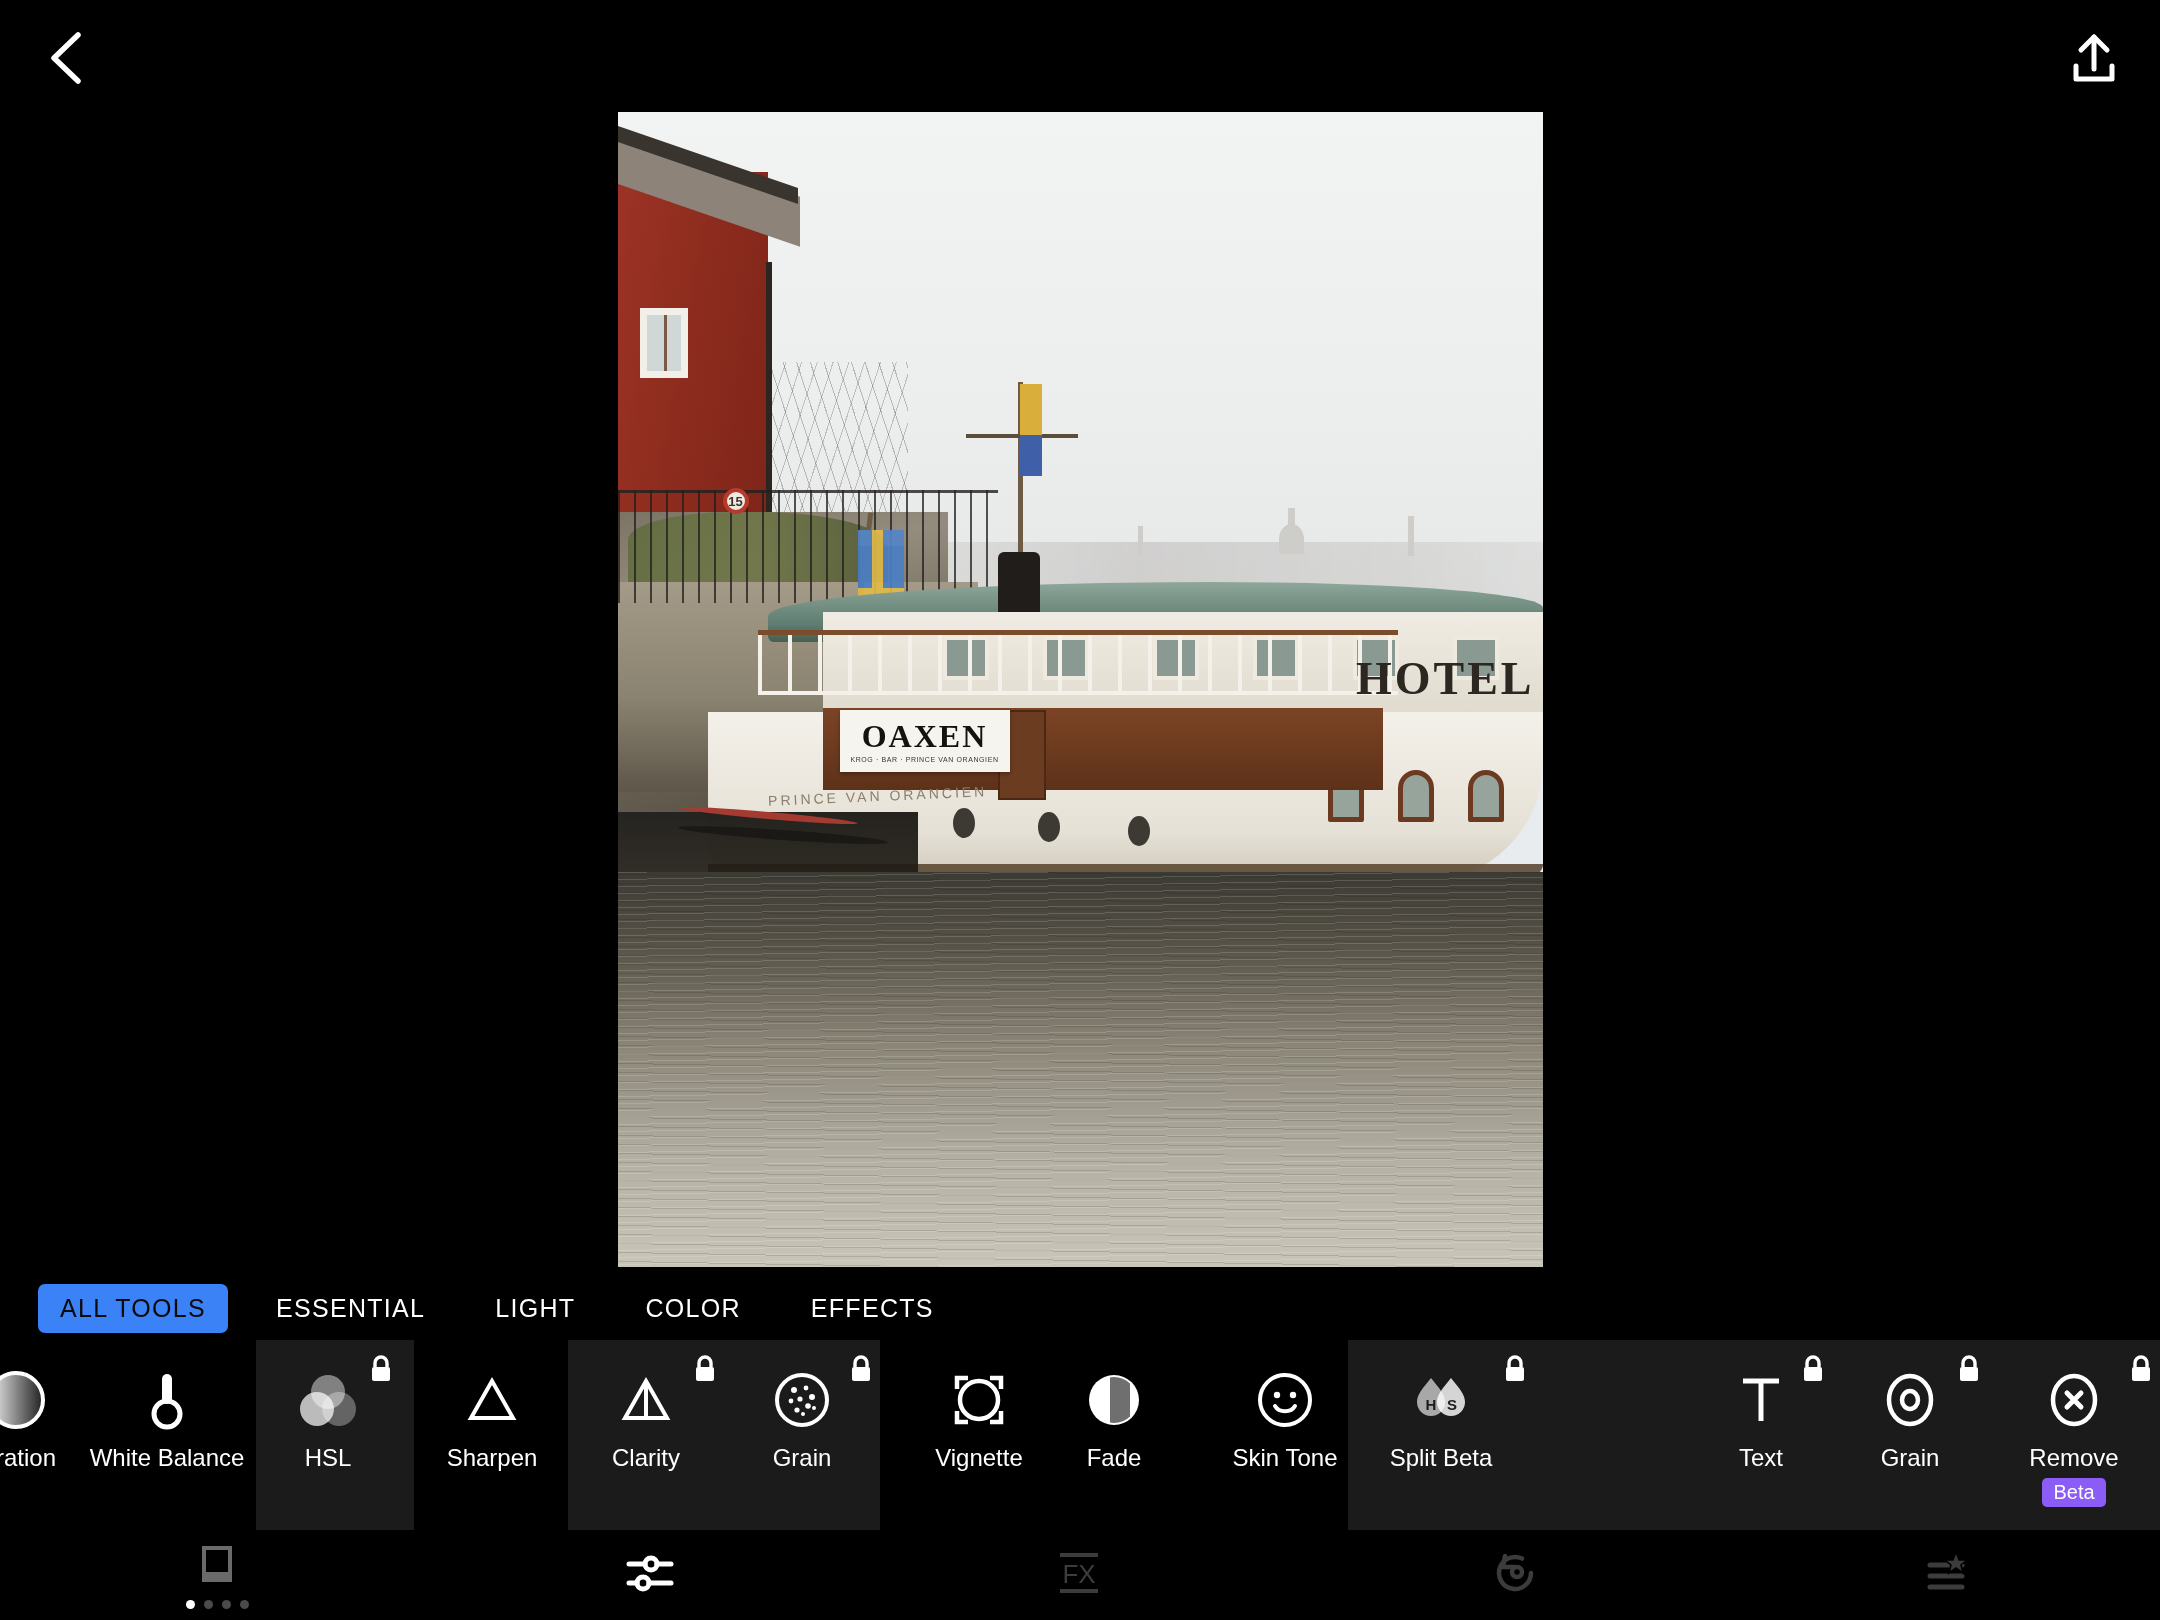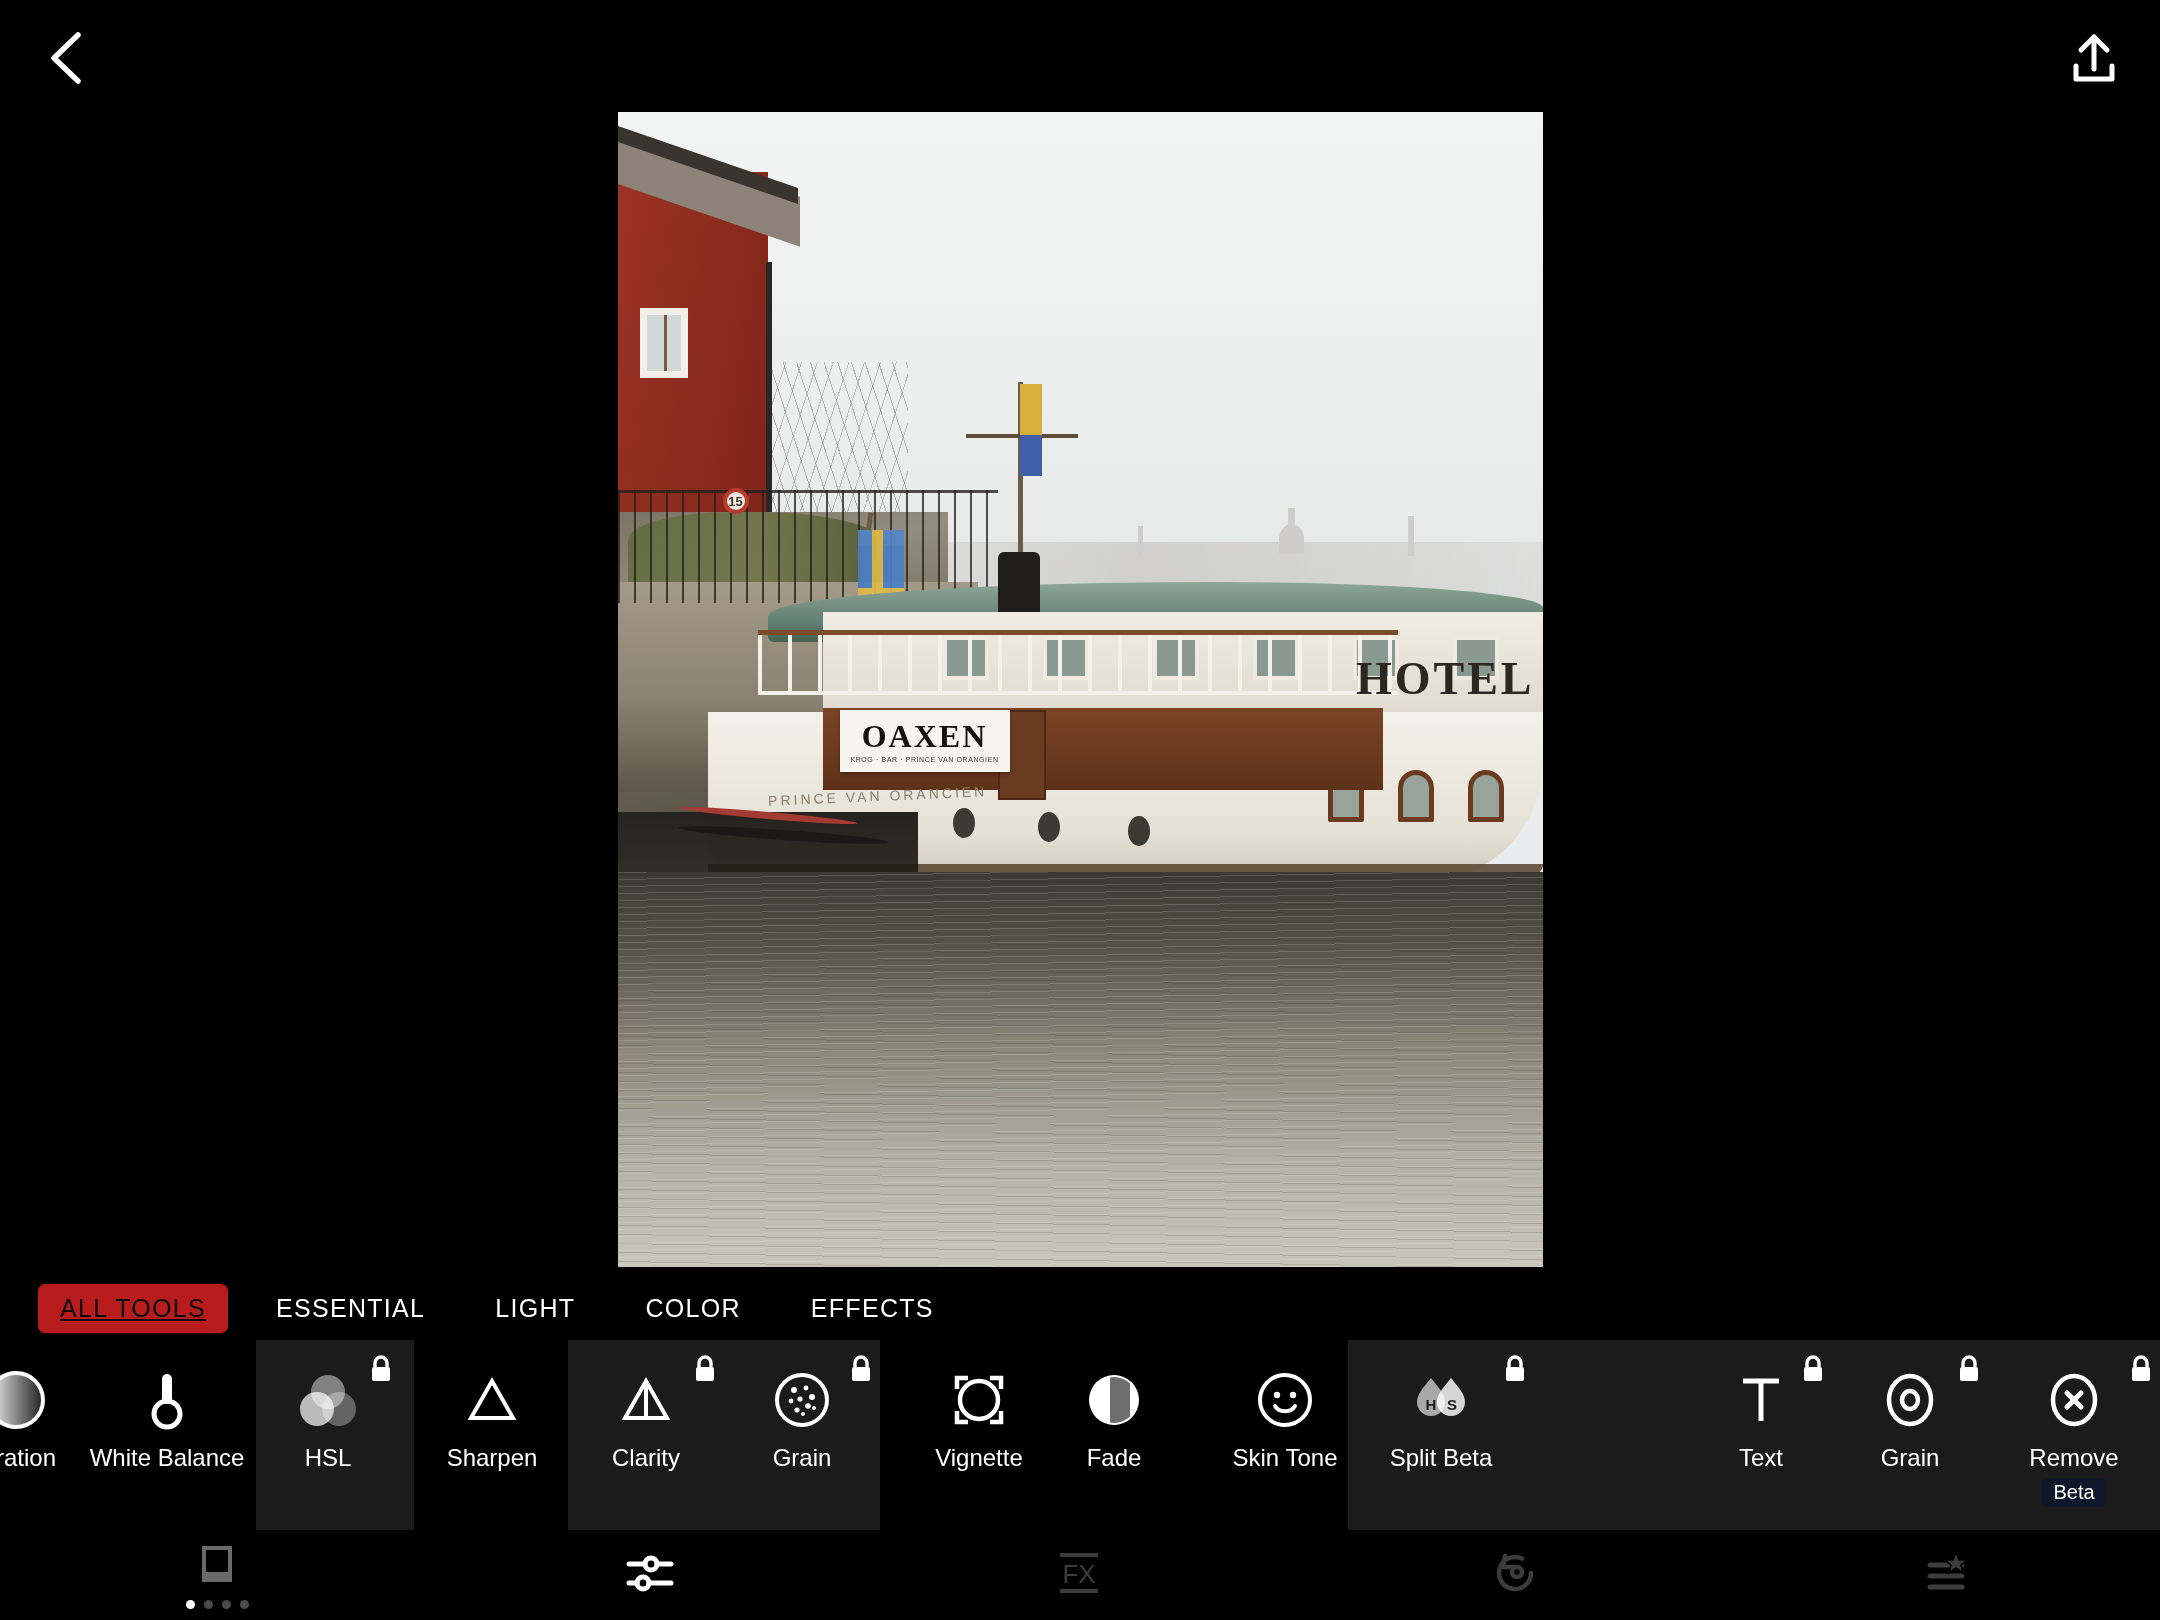--- a/index.html
+++ b/index.html
@@ -80,30 +80,30 @@
   .ripples{left:0;top:760px;width:925px;height:400px;opacity:.5;
         background:repeating-linear-gradient(179deg,rgba(255,255,255,.30) 0 1px,transparent 1px 7px),
                    repeating-linear-gradient(181deg,rgba(20,18,16,.28) 0 1px,transparent 1px 9px);}
   .shadowband{left:0;top:700px;width:300px;height:90px;background:linear-gradient(180deg,#14120f,#272219);opacity:.92;}
   .hose{left:60px;top:718px;width:210px;height:10px;background:#1b1916;border-radius:50%;transform:rotate(4deg);}
   .redhose{left:60px;top:700px;width:180px;height:7px;background:#a33b33;border-radius:50%;transform:rotate(5deg);}
 
   
   .tabbar{position:absolute;left:0;top:1272px;width:2160px;height:72px;display:flex;align-items:center;padding-left:38px;box-sizing:border-box;}
   .tab{font-size:25px;letter-spacing:1.3px;color:#fff;padding:10px 22px;margin-right:26px;border-radius:7px;cursor:pointer;white-space:nowrap;}
-  .tab.active{background:#b91c1c;color:#0b0b0b;font-weight:500;text-decoration:underline;}
+  .tab.active{background:#3b82f6;color:#0b0b0b;font-weight:500;}
 
   
   .toolstrip{position:absolute;left:0;top:1340px;width:2160px;height:190px;}
   .group{position:absolute;top:0;height:190px;background:#1b1b1b;}
   .tool{position:absolute;top:0;width:156px;height:190px;display:flex;flex-direction:column;align-items:center;cursor:pointer;}
   .tool .glyph{height:92px;display:flex;align-items:flex-end;justify-content:center;padding-bottom:4px;}
   .tool .tlabel{font-size:24px;color:#fff;margin-top:8px;text-align:center;white-space:nowrap;}
   .lock{position:absolute;top:14px;right:6px;width:26px;height:30px;}
-  .beta{margin-top:6px;background:#0f172a;color:#fff;font-size:20px;padding:3px 11px;border-radius:5px;font-weight:500;}
+  .beta{margin-top:6px;background:#8b5cf6;color:#fff;font-size:20px;padding:3px 11px;border-radius:5px;font-weight:500;}
 
   
   .bottomnav{position:absolute;left:0;top:1530px;width:2160px;height:90px;}
   .navitem{position:absolute;top:0;width:150px;height:90px;display:flex;flex-direction:column;
         align-items:center;justify-content:center;cursor:pointer;}
   .dots{display:flex;gap:9px;margin-top:7px;}
   .dots i{width:9px;height:9px;border-radius:50%;background:#4a4a4a;display:block;}
   .dots i.on{background:#ffffff;}
 </style>
 </head>

